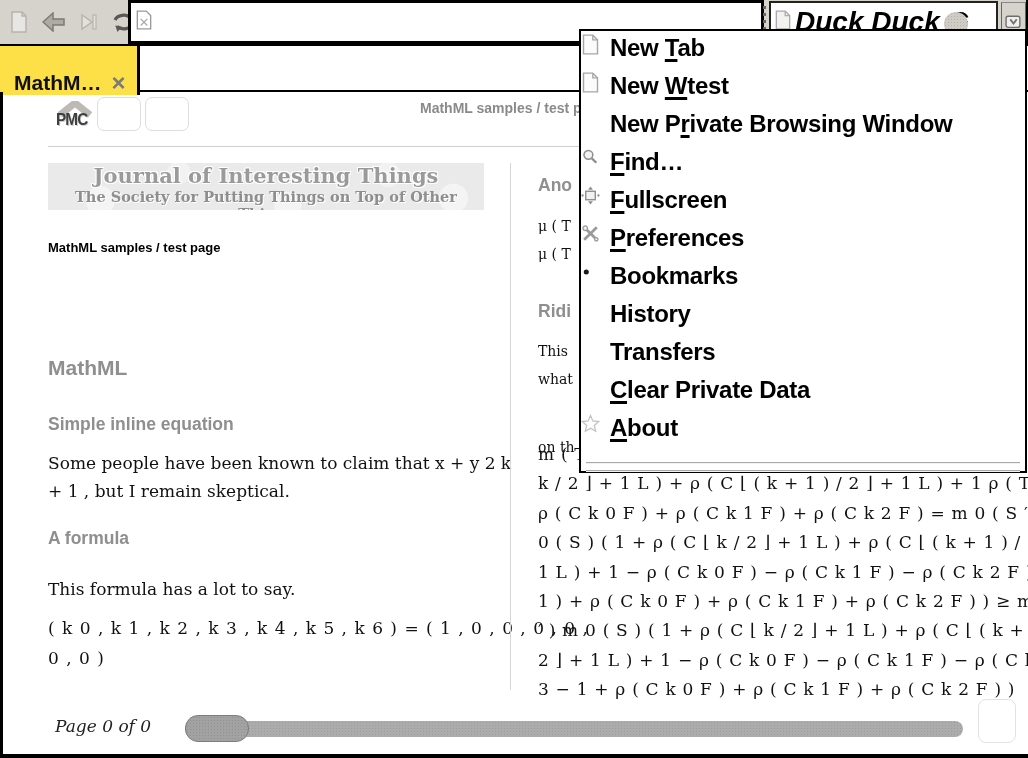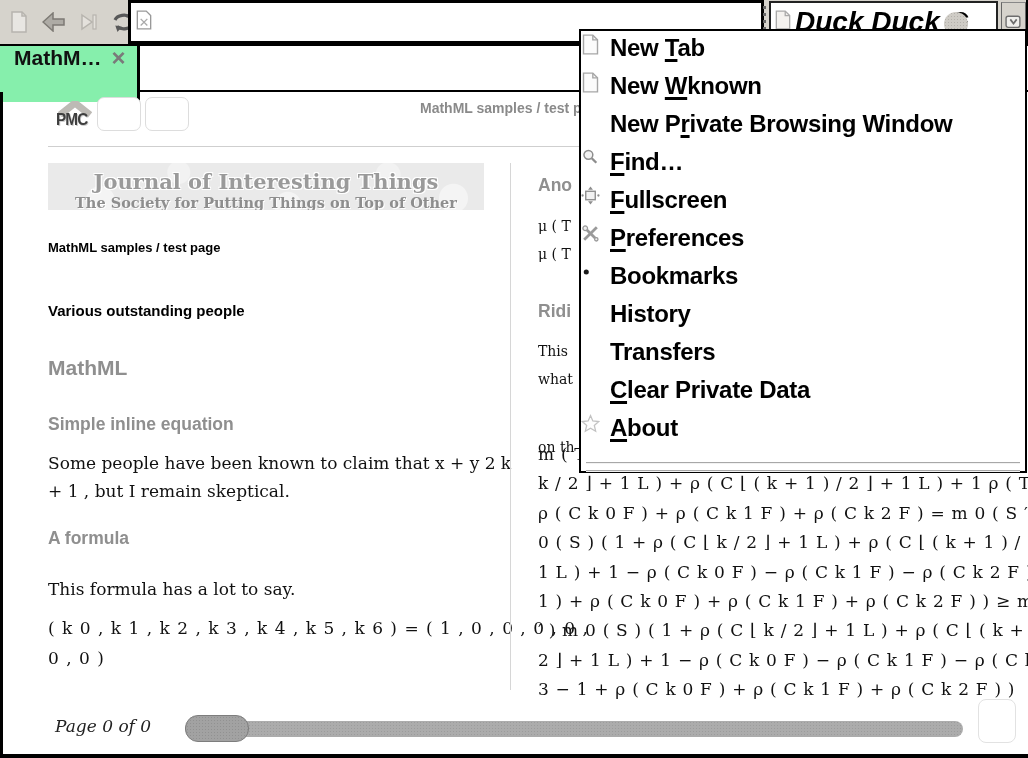--- a/index.html
+++ b/index.html
@@ -41,23 +41,23 @@
     background:#d6d3cc; border:1px solid #666; border-top-color:#888; 
     display:flex; align-items:center; justify-content:center;
   }
   .toolbar-right-edge { position:absolute; left:1026px; top:0; width:2px; height:46px; background:#000; }
 
   .tabbar {
     position:absolute; left:0; top:46px; width:1028px; height:46px;
     background:#fff; border-bottom:2px solid #000;
   }
   .tab {
-    position:absolute; left:0; top:0; width:140px; height:56px;
-    background:#86efac; border-right:3px solid #000;
-    display:flex; align-items:flex-start; padding-left:14px;
+    position:absolute; left:0; top:0; width:140px; height:49px;
+    background:#fde047; border-right:3px solid #000;
+    display:flex; align-items:flex-end; padding-left:14px;
   }
   .tab-label { font-size:21px; font-weight:bold; color:#111; }
   .tab-close { margin-left:10px; font-size:24px; font-weight:bold; color:#7a7a7a; line-height:1; }
 
   
   .content-left-border { position:absolute; left:0; top:92px; width:3px; height:662px; background:#000; }
   .window-bottom-border { position:absolute; left:0; top:754px; width:1028px; height:4px; background:#000; }
 
   .pmc-logo { position:absolute; left:56px; top:101px; width:40px; height:36px; }
   .pmc-arrow { position:absolute; left:2px; top:0px; }
@@ -81,21 +81,21 @@
     background-color:#eaeaea;
     background-image:
       radial-gradient(circle at 12% 80%, #f4f4f4 0 14px, transparent 15px),
       radial-gradient(circle at 30% 20%, #f2f2f2 0 11px, transparent 12px),
       radial-gradient(circle at 55% 90%, #f4f4f4 0 13px, transparent 14px),
       radial-gradient(circle at 78% 25%, #f2f2f2 0 12px, transparent 13px),
       radial-gradient(circle at 93% 75%, #f4f4f4 0 14px, transparent 15px);
     text-align:center; font-family:"DejaVu Serif", serif; overflow:hidden;
   }
   .banner-title {
-    margin-top:6px; font-size:21px; font-weight:bold; color:#9a9a9a;
+    margin-top:0; font-size:21px; font-weight:bold; color:#9a9a9a;
     text-shadow:1px 1px 0 #ffffff, -1px -1px 0 #ffffff, 1px -1px 0 #ffffff, -1px 1px 0 #ffffff;
   }
   .banner-subtitle {
     font-size:14.5px; font-weight:bold; color:#8e8e8e;
     text-shadow:1px 1px 0 #ffffff;
   }
 
   .h-black { position:absolute; left:48px; color:#000; font-weight:bold; white-space:nowrap; }
   .h-gray  { position:absolute; left:48px; color:#8f8f8f; font-weight:bold; white-space:nowrap; }
   .serif-text { position:absolute; left:48px; font-family:"DejaVu Serif", serif;
@@ -236,21 +236,20 @@
   <div class="ghost-btn gb2"></div>
   <div class="breadcrumb">MathML samples / test p</div>
   <div class="header-rule"></div>
 
   <div class="banner">
     <div class="banner-title">Journal of Interesting Things</div>
     <div class="banner-subtitle">The Society for Putting Things on Top of Other Things</div>
   </div>
 
   <div class="h-black" style="top:240px; font-size:13px;">MathML samples / test page</div>
-  <div class="h-black" style="top:302px; font-size:15px;">Various outstanding people</div>
   <div class="h-gray" style="top:356px; font-size:21px;">MathML</div>
   <div class="h-gray" style="top:414px; font-size:17.5px;">Simple inline equation</div>
   <div class="serif-text" style="top:453px;">Some people have been known to claim that x + y 2 k</div>
   <div class="serif-text" style="top:481px;">+ 1 , but I remain skeptical.</div>
   <div class="h-gray" style="top:528px; font-size:17.5px;">A formula</div>
   <div class="serif-text" style="top:579px;">This formula has a lot to say.</div>
   <div class="serif-text" style="top:618px; word-spacing:2px;">( k 0 , k 1 , k 2 , k 3 , k 4 , k 5 , k 6 ) = ( 1 , 0 , 0 , 0 , 0 ,</div>
   <div class="serif-text" style="top:648px; word-spacing:2px;">0 , 0 )</div>
 
   <div class="col-divider"></div>
@@ -293,21 +292,21 @@
       <span class="mi-label"><span>New </span><span class="mi-key">T</span><span>ab</span></span>
     </div>
 
     <div class="menu-item">
       <span class="mi-icon">
         <svg width="19" height="21" viewBox="0 0 16 18">
             <path d="M2 1 h8 l4 4 v12 h-12 z" fill="#fbfbfb" stroke="#a6a6a6" stroke-width="1.2"></path>
             <path d="M10 1 v4 h4" fill="none" stroke="#a6a6a6" stroke-width="1.2"></path>
           </svg>
       </span>
-      <span class="mi-label"><span>New </span><span class="mi-key">W</span><span>known</span></span>
+      <span class="mi-label"><span>New </span><span class="mi-key">W</span><span>test</span></span>
     </div>
 
     <div class="menu-item">
       <span class="mi-icon"></span>
       <span class="mi-label"><span>New P</span><span class="mi-key">r</span><span>ivate Browsing Window</span></span>
     </div>
 
     <div class="menu-item">
       <span class="mi-icon">
         <svg width="19" height="19" viewBox="0 0 18 18">

